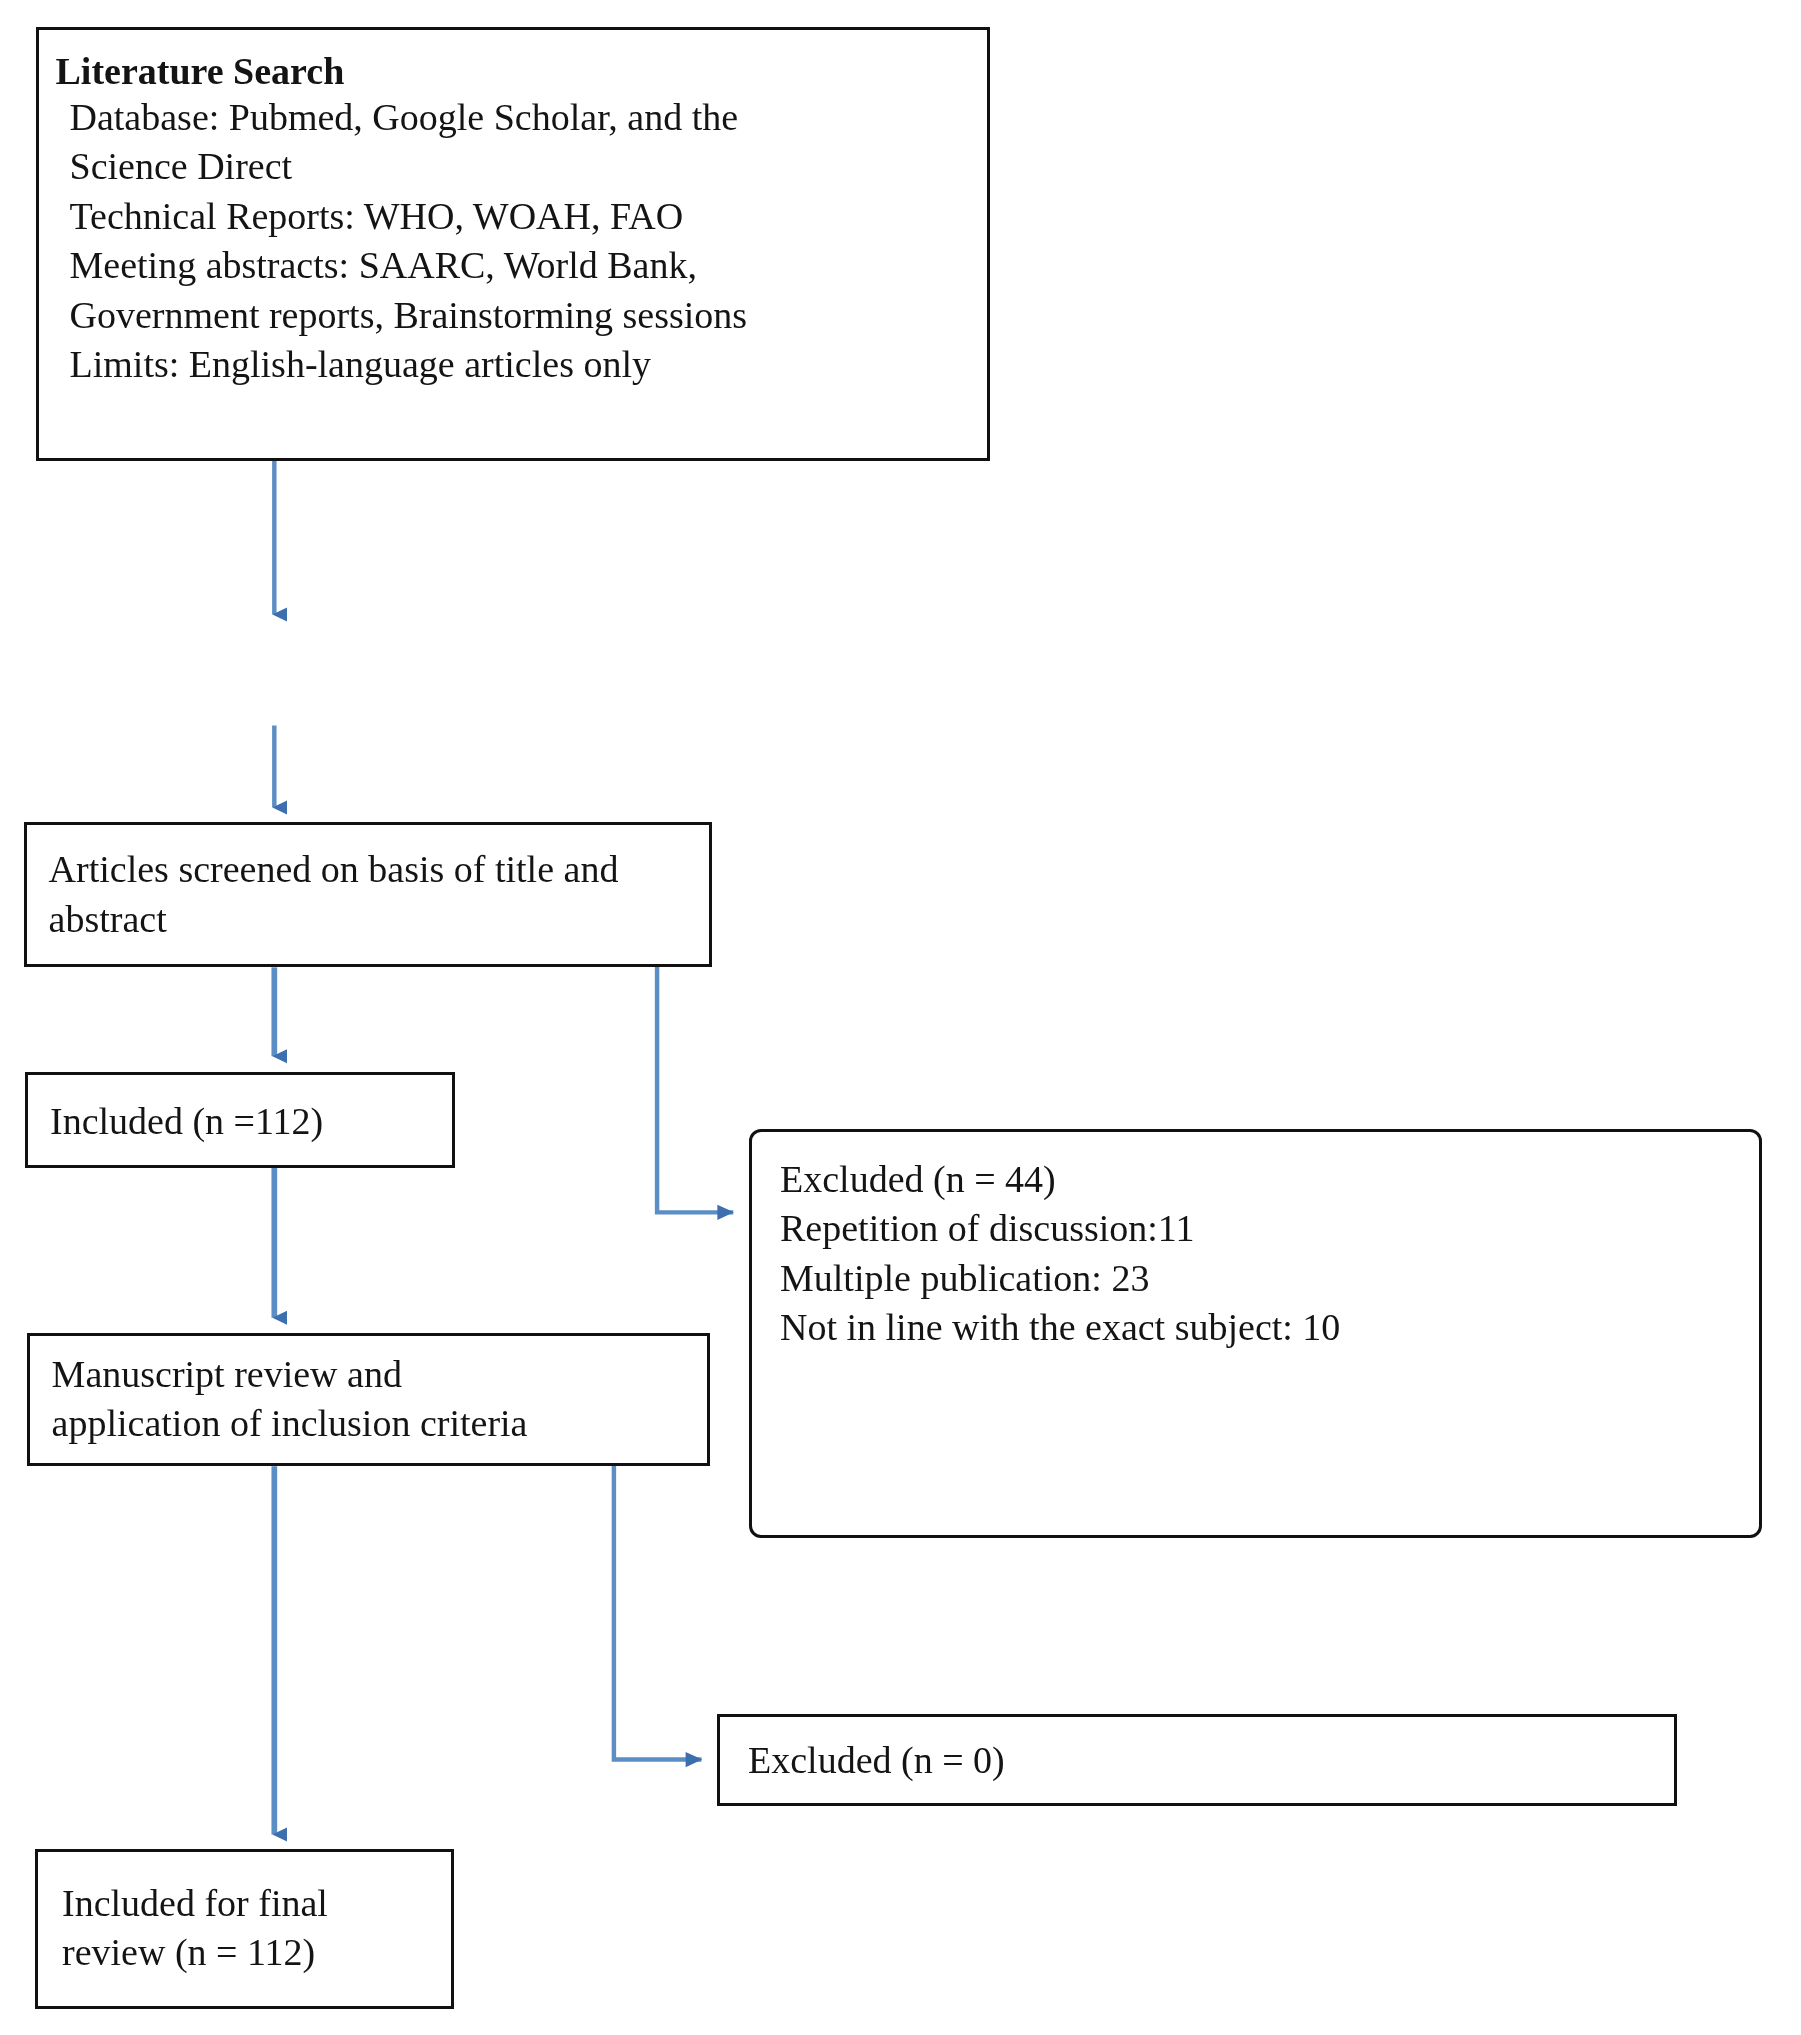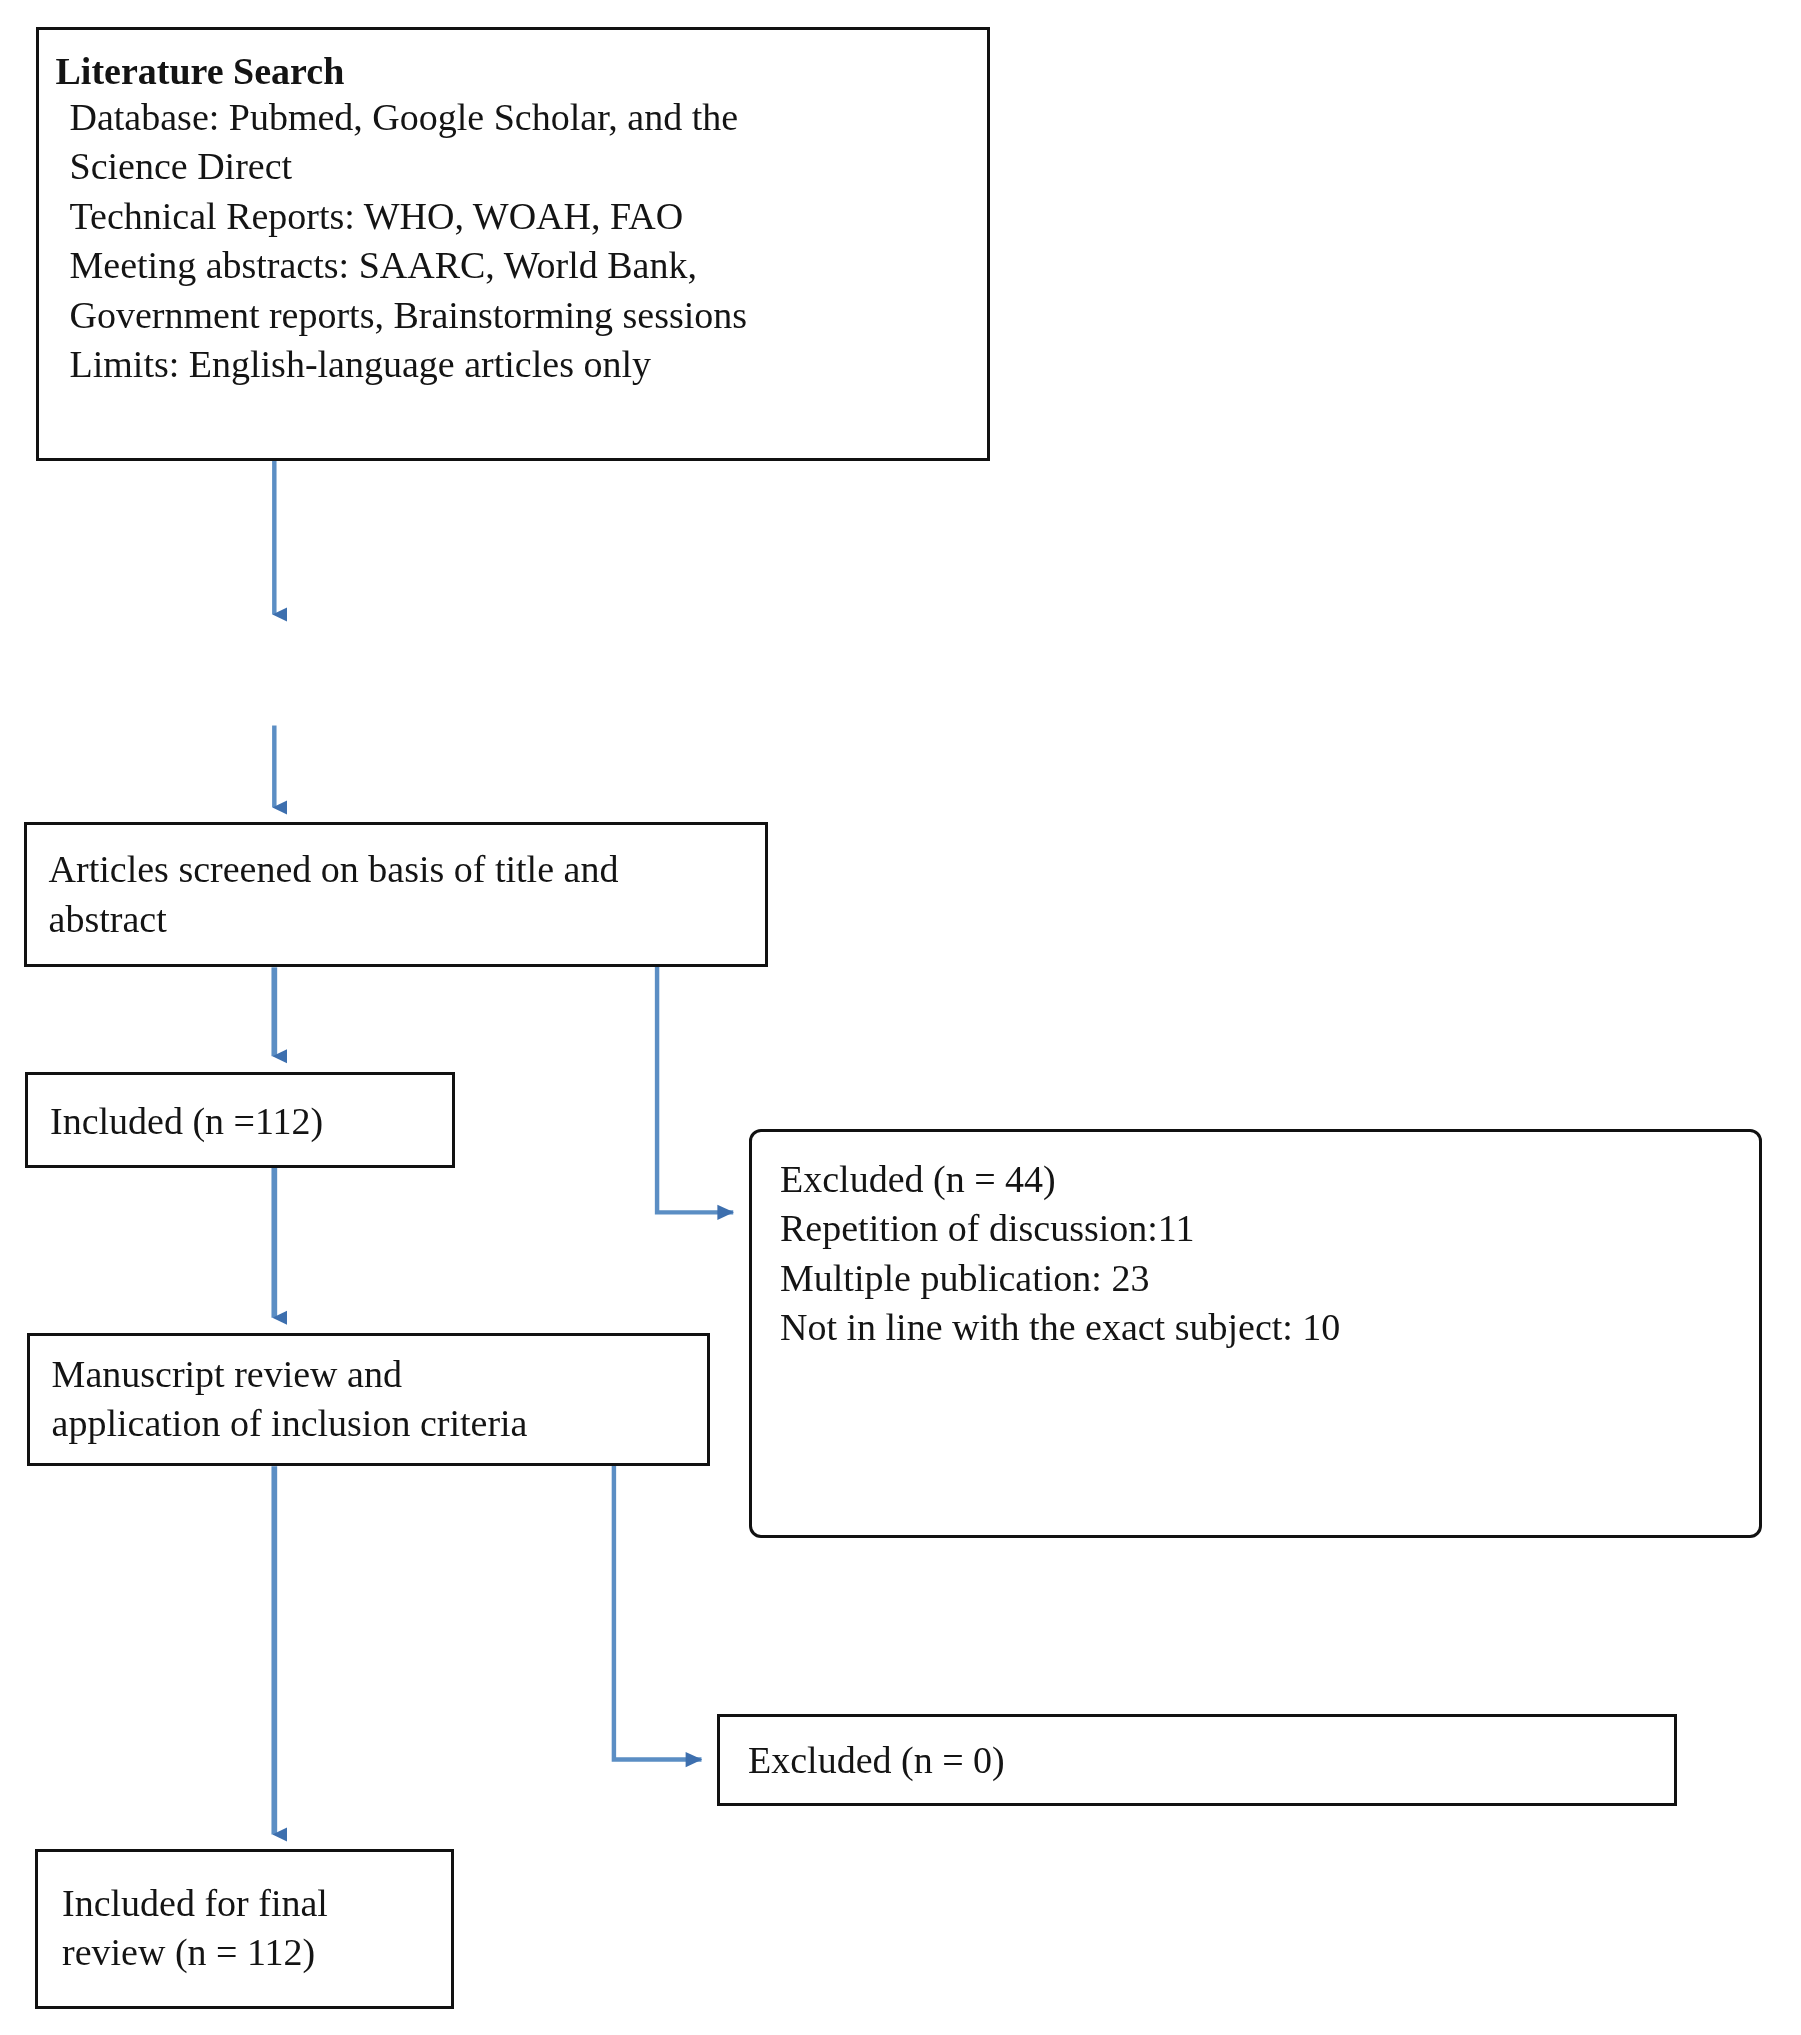--- a/index.html
+++ b/index.html
@@ -41,21 +41,21 @@
   
   #box-literature-search { left: 27px;  top: 27px;   width: 954px; height: 434px; margin-left: 9px; }
   #box-literature-search .ls-title   { top: 16.5px;  left: 16.5px; }
   #box-literature-search .ls-lines   { top: 63px; left: 30.5px; }
 
   
   #box-search-results { left: 24px; top: 630px; width: 736px; height: 95px; }
   #box-search-results .box-text { top: 21.6px; }
 
   
-  #box-articles-screened { left: 24px; top: 822px; width: 744px; height: 145px; }
+  #box-articles-screened { left: 24px; top: 822px; width: 688px; height: 145px; }
   #box-articles-screened .box-text { top: 20.3px; }
 
   
   #box-included { left: 25.4px; top: 1072px; width: 430px; height: 96px; }
   #box-included .box-text { top: 21.6px; }
 
   
   #box-manuscript-review { left: 27px; top: 1333px; width: 683px; height: 133px; }
   #box-manuscript-review .box-text { top: 14px; }
 

